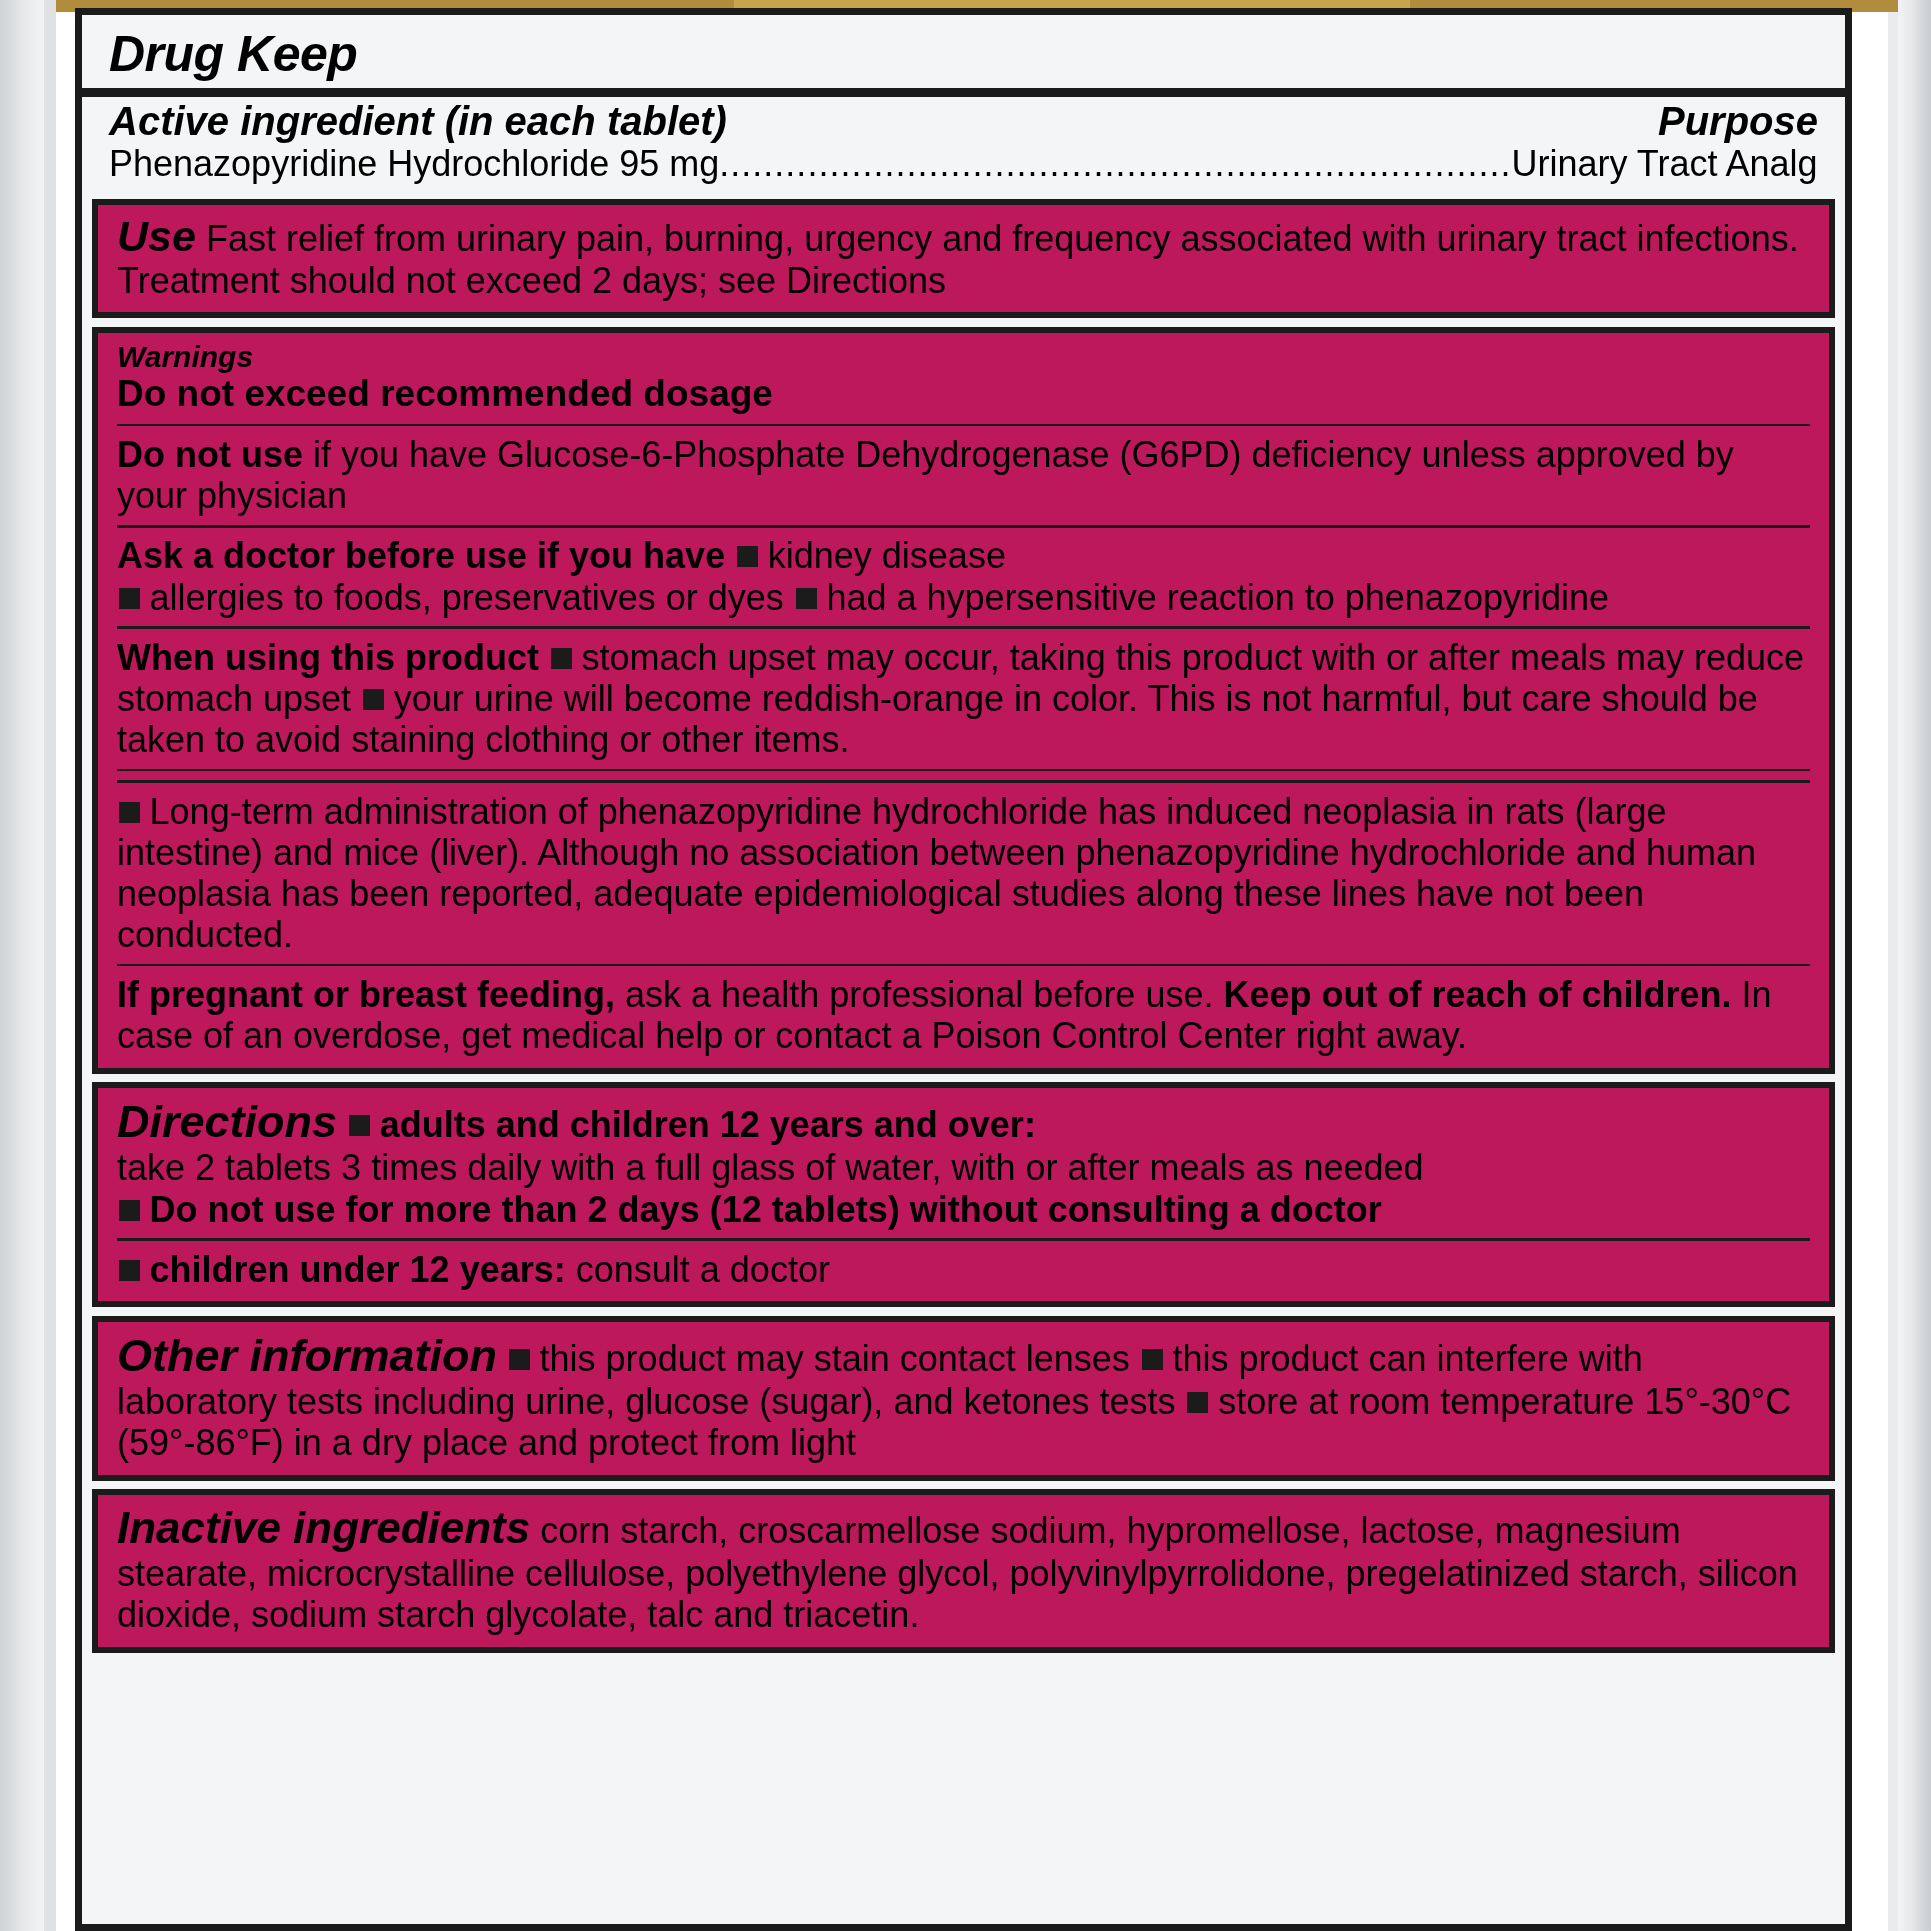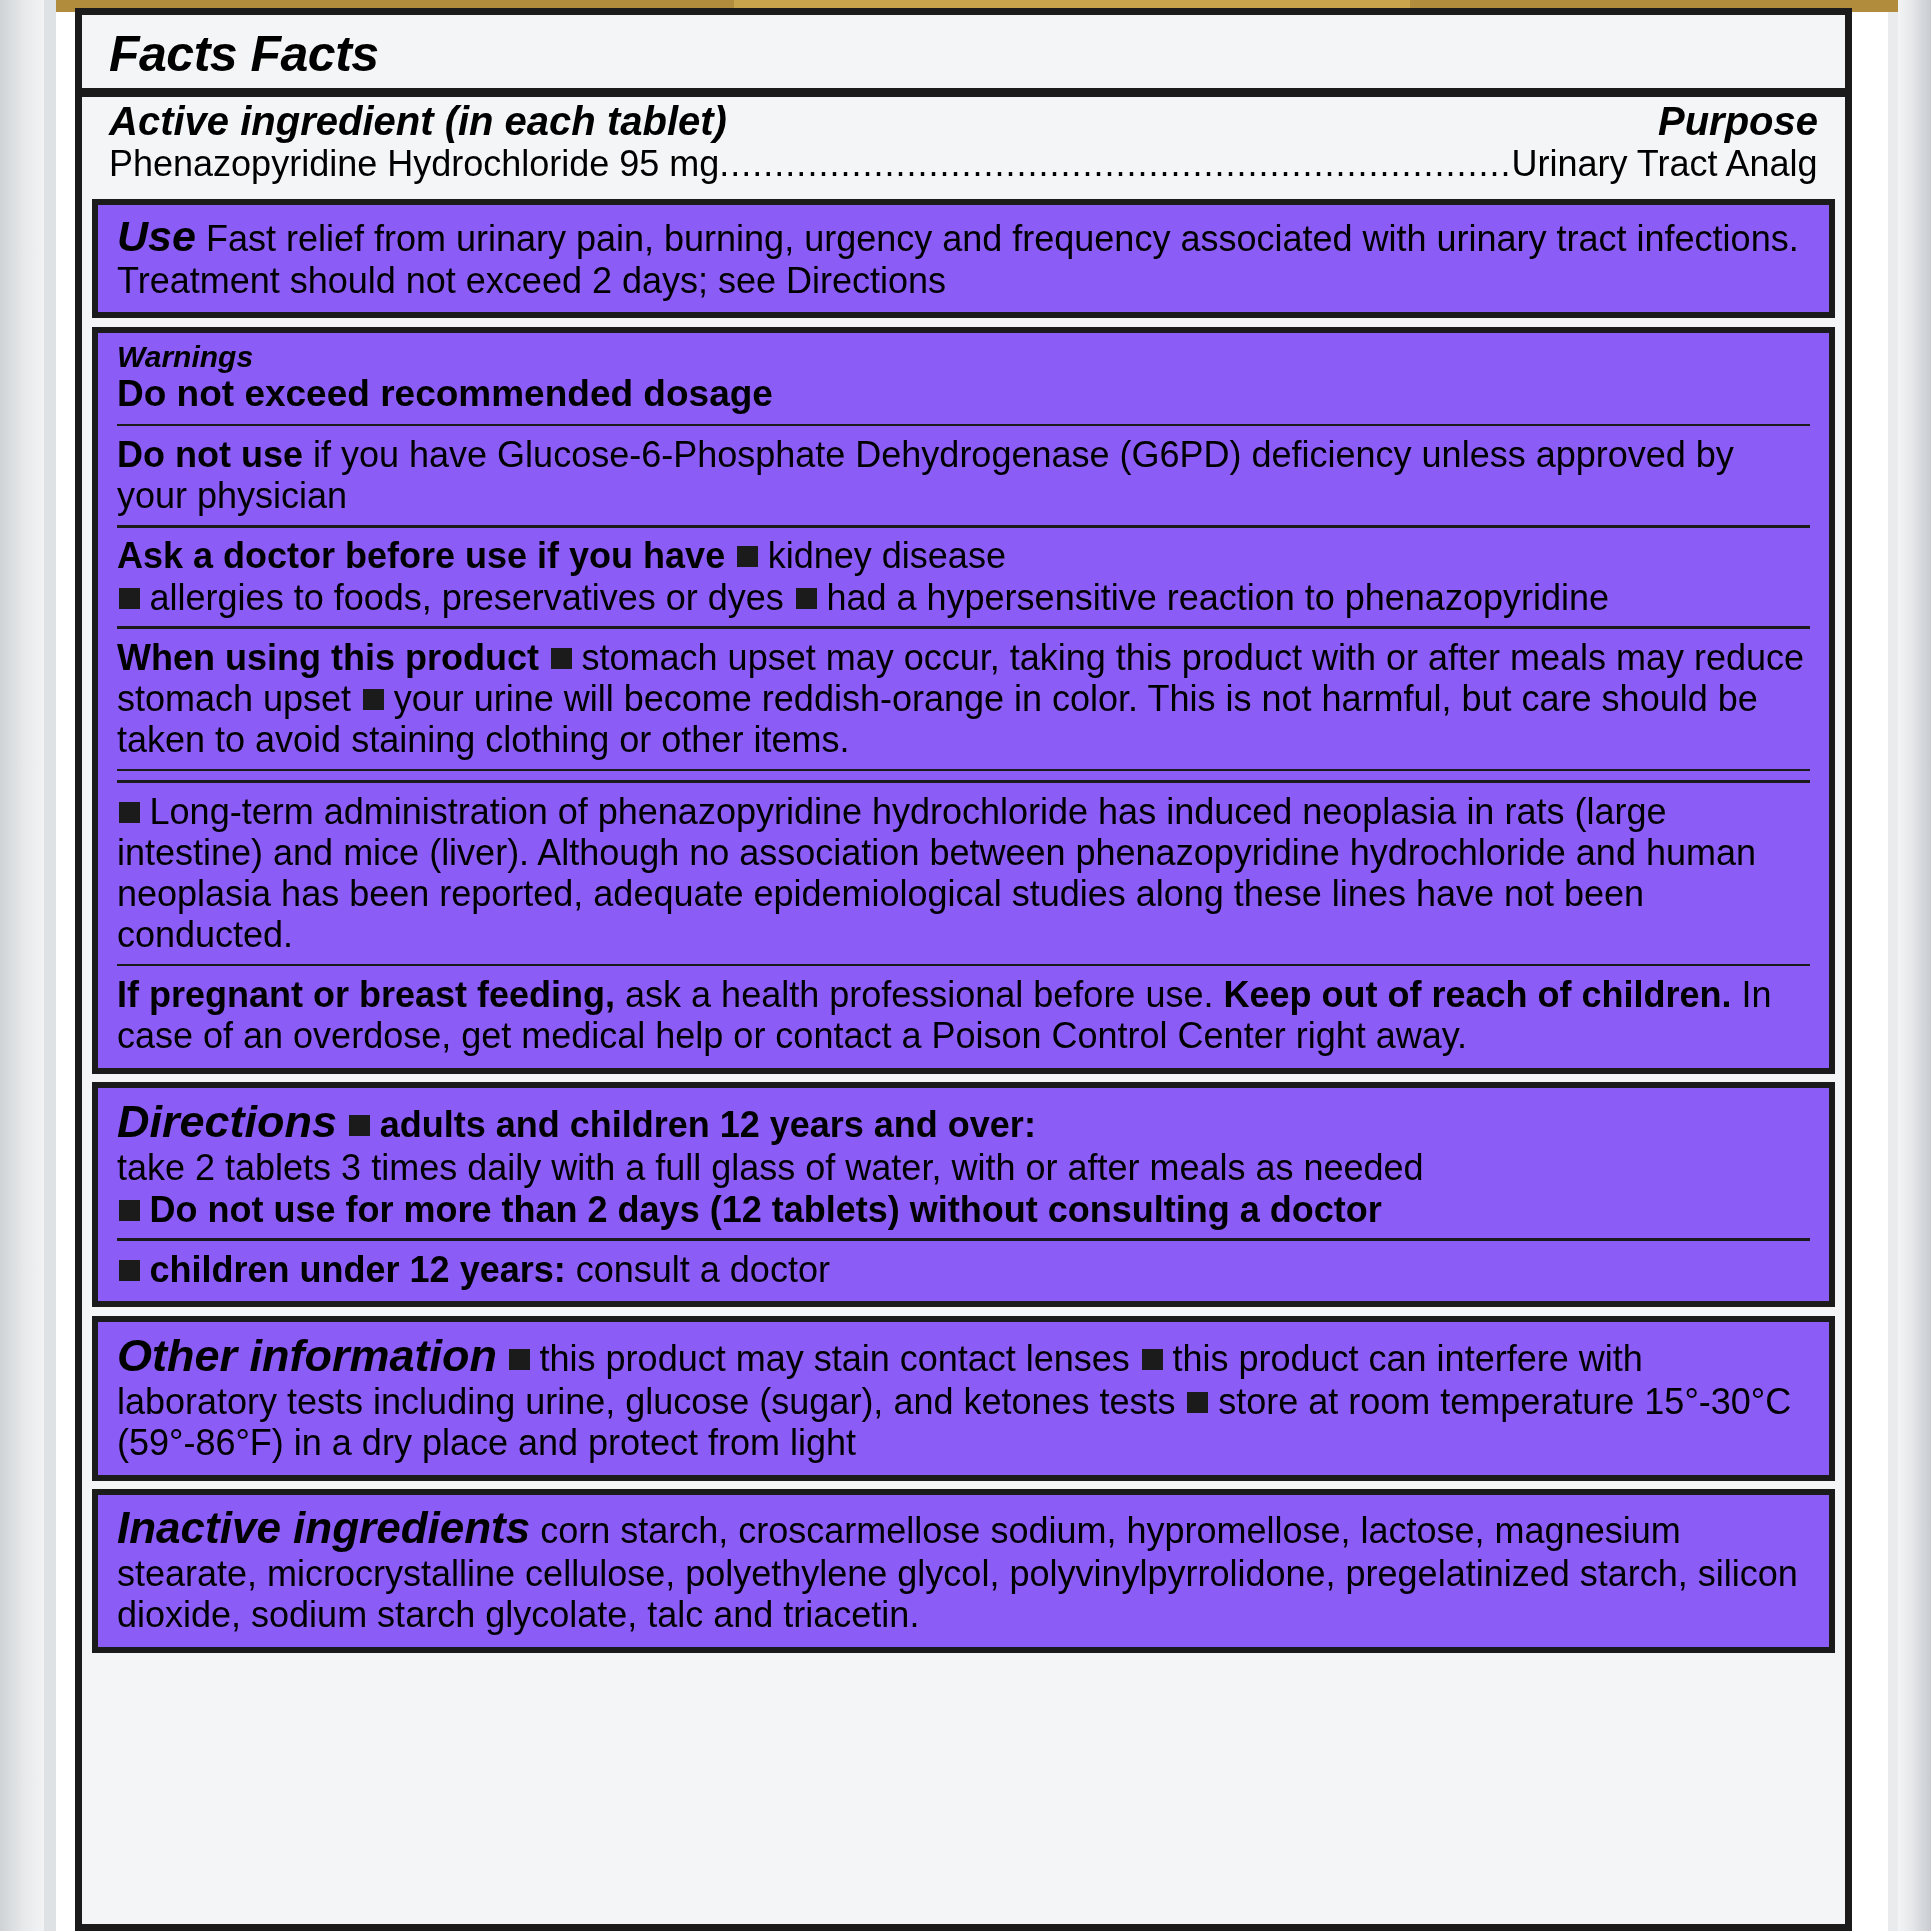--- a/index.html
+++ b/index.html
@@ -108,21 +108,21 @@
     white-space: nowrap;
     overflow: hidden;
   }
   .dots {
     letter-spacing: 1px;
   }
 
   
   .sec {
     border: 6.8px solid #1b1b1b;
-    background: #8b5cf6;
+    background: #be185d;
     margin: 8.7px 9.7px;
     box-sizing: border-box;
   }
   .sec-inner {
     padding: 7.7px 19.3px 11.6px 19.3px;
   }
 
   .h-italic {
     font-size: 43px;
     font-weight: bold;
@@ -194,21 +194,21 @@
 
   <div class="edge-left"></div>
   <div class="edge-left2"></div>
   <div class="edge-right"></div>
   <div class="edge-right2"></div>
   <div class="top-strip"></div>
   <div class="top-strip-2"></div>
 
   <div id="panel">
 
-    <div class="df-title">Facts Facts</div>
+    <div class="df-title">Drug Keep</div>
     <div class="rule-thick"></div>
 
     <div class="ai-block">
       <div class="ai-row">
         <span>Active ingredient (in each tablet)</span>
         <span>Purpose</span>
       </div>
       <div class="ai-line">
         <span>Phenazopyridine Hydrochloride 95 mg</span><span class="dots">........................................................................</span><span>Urinary Tract Analgesic</span>
       </div>

